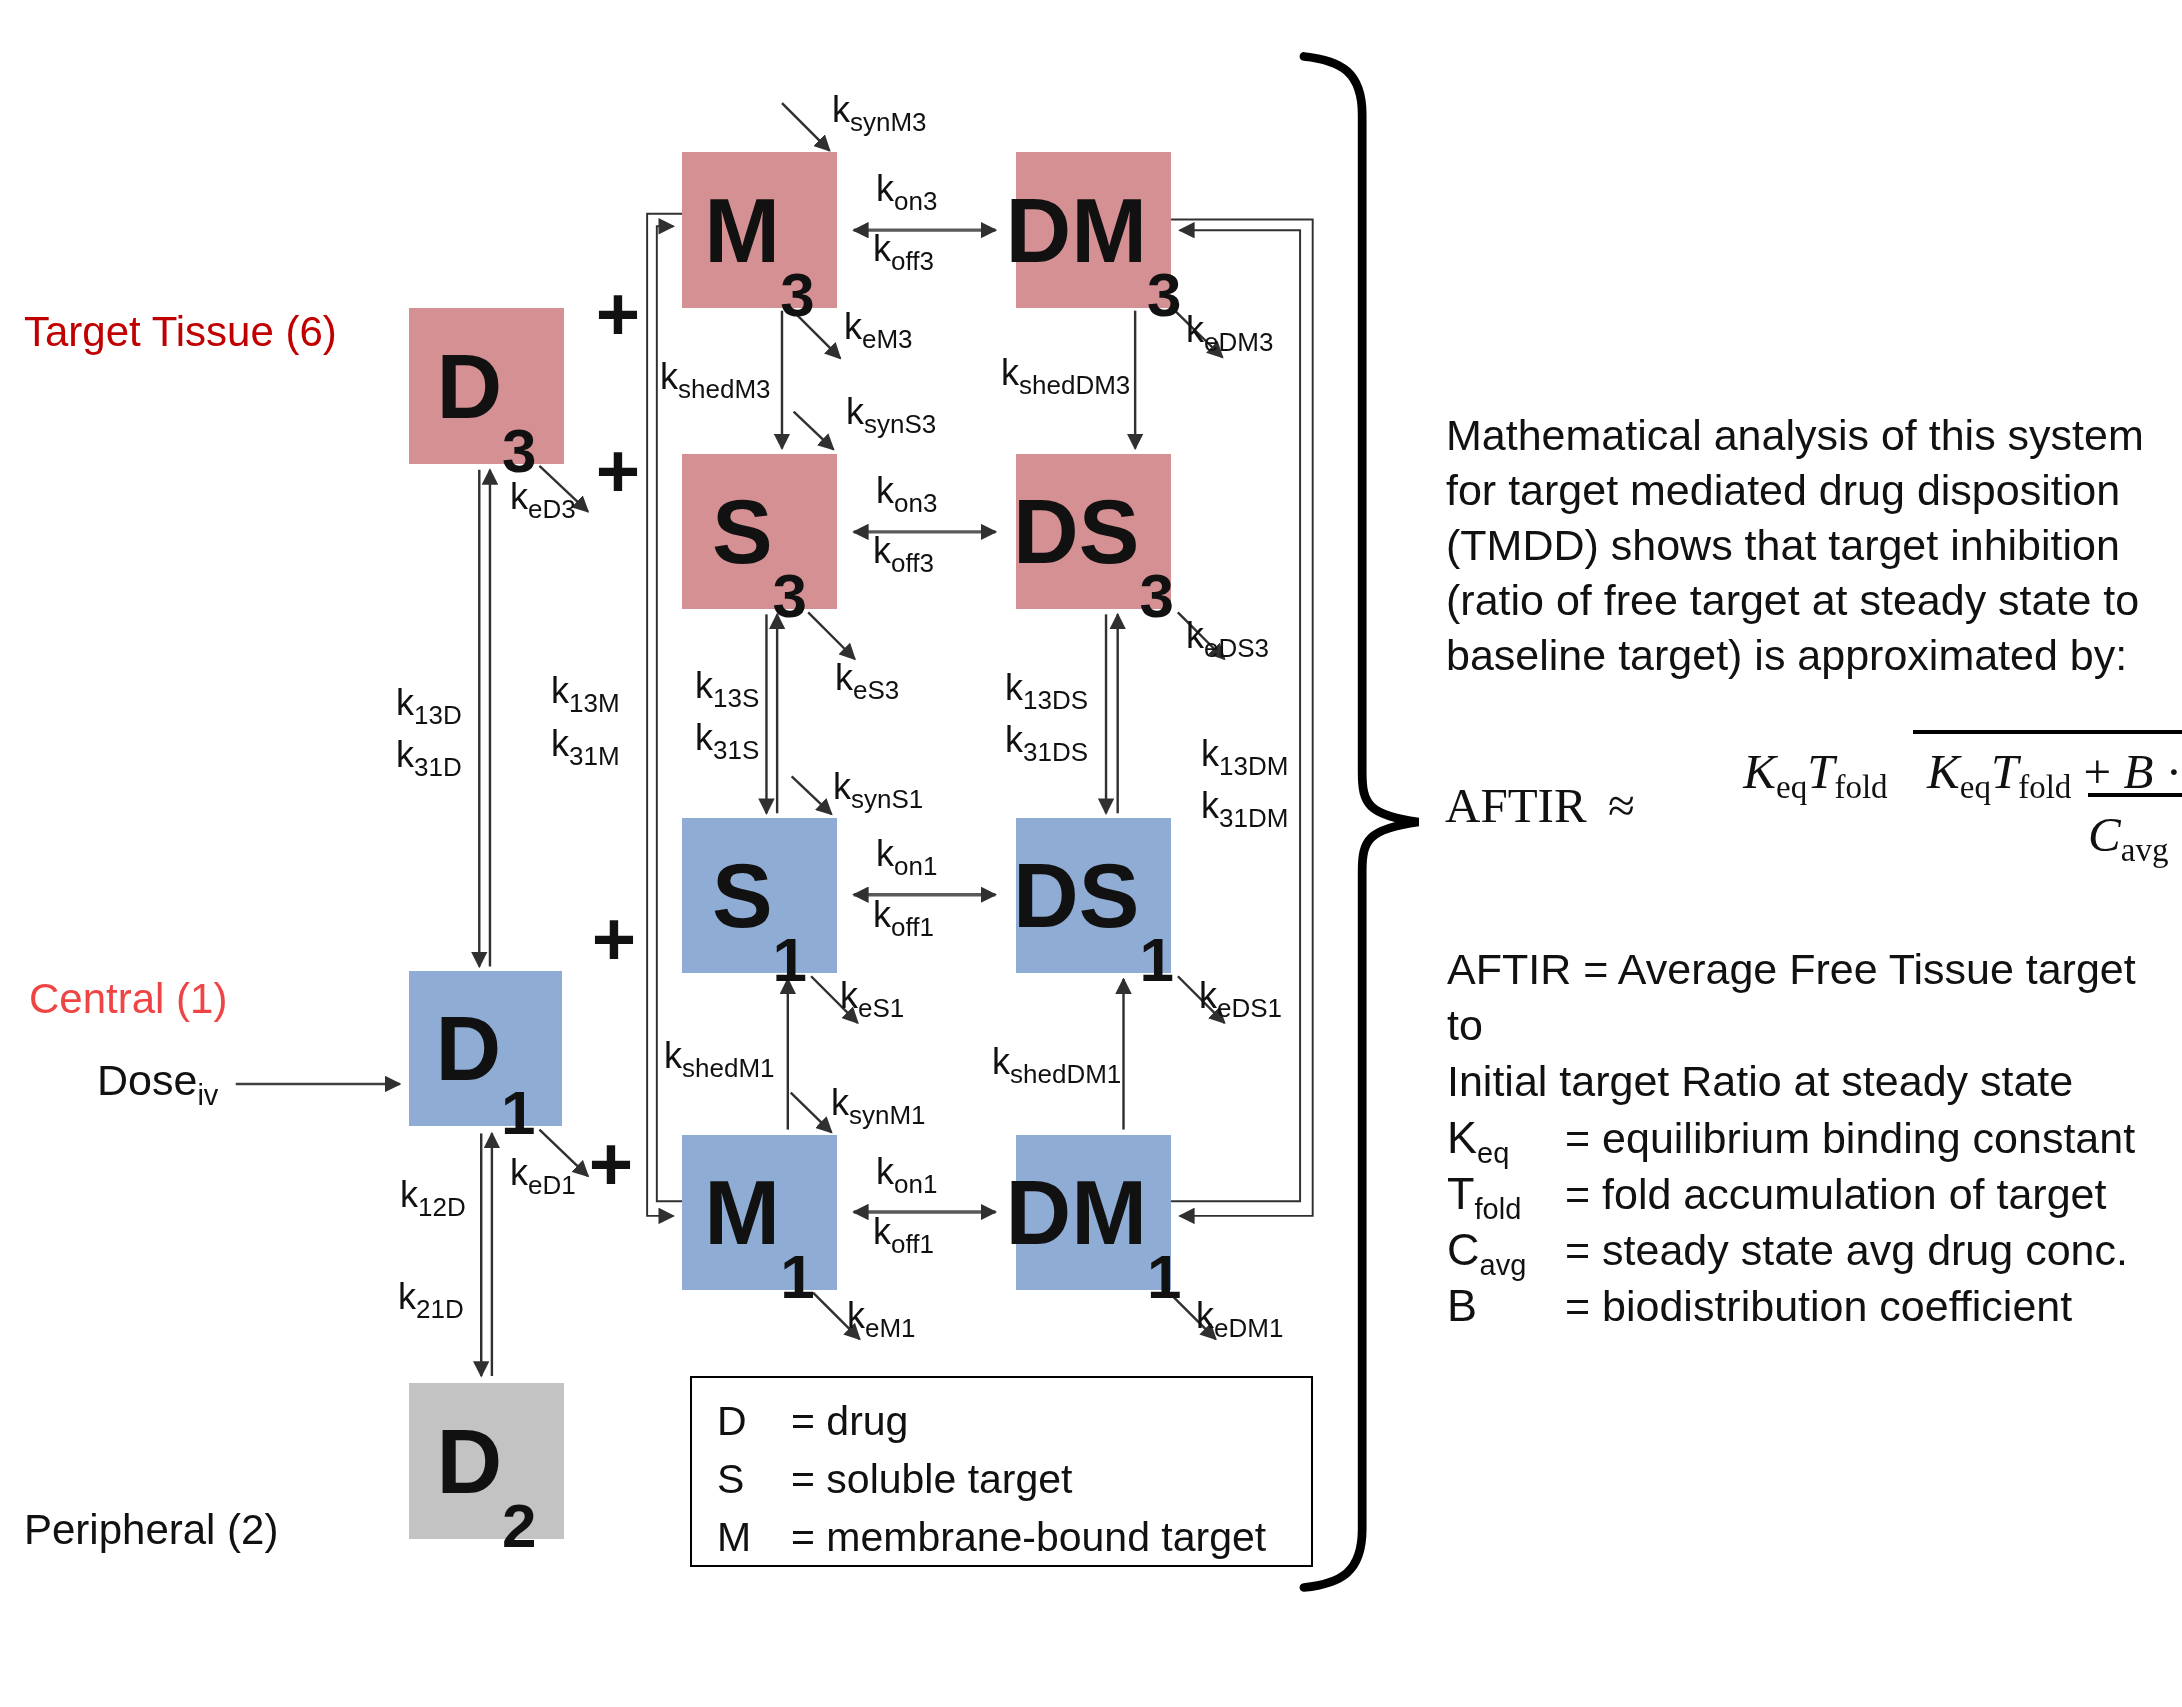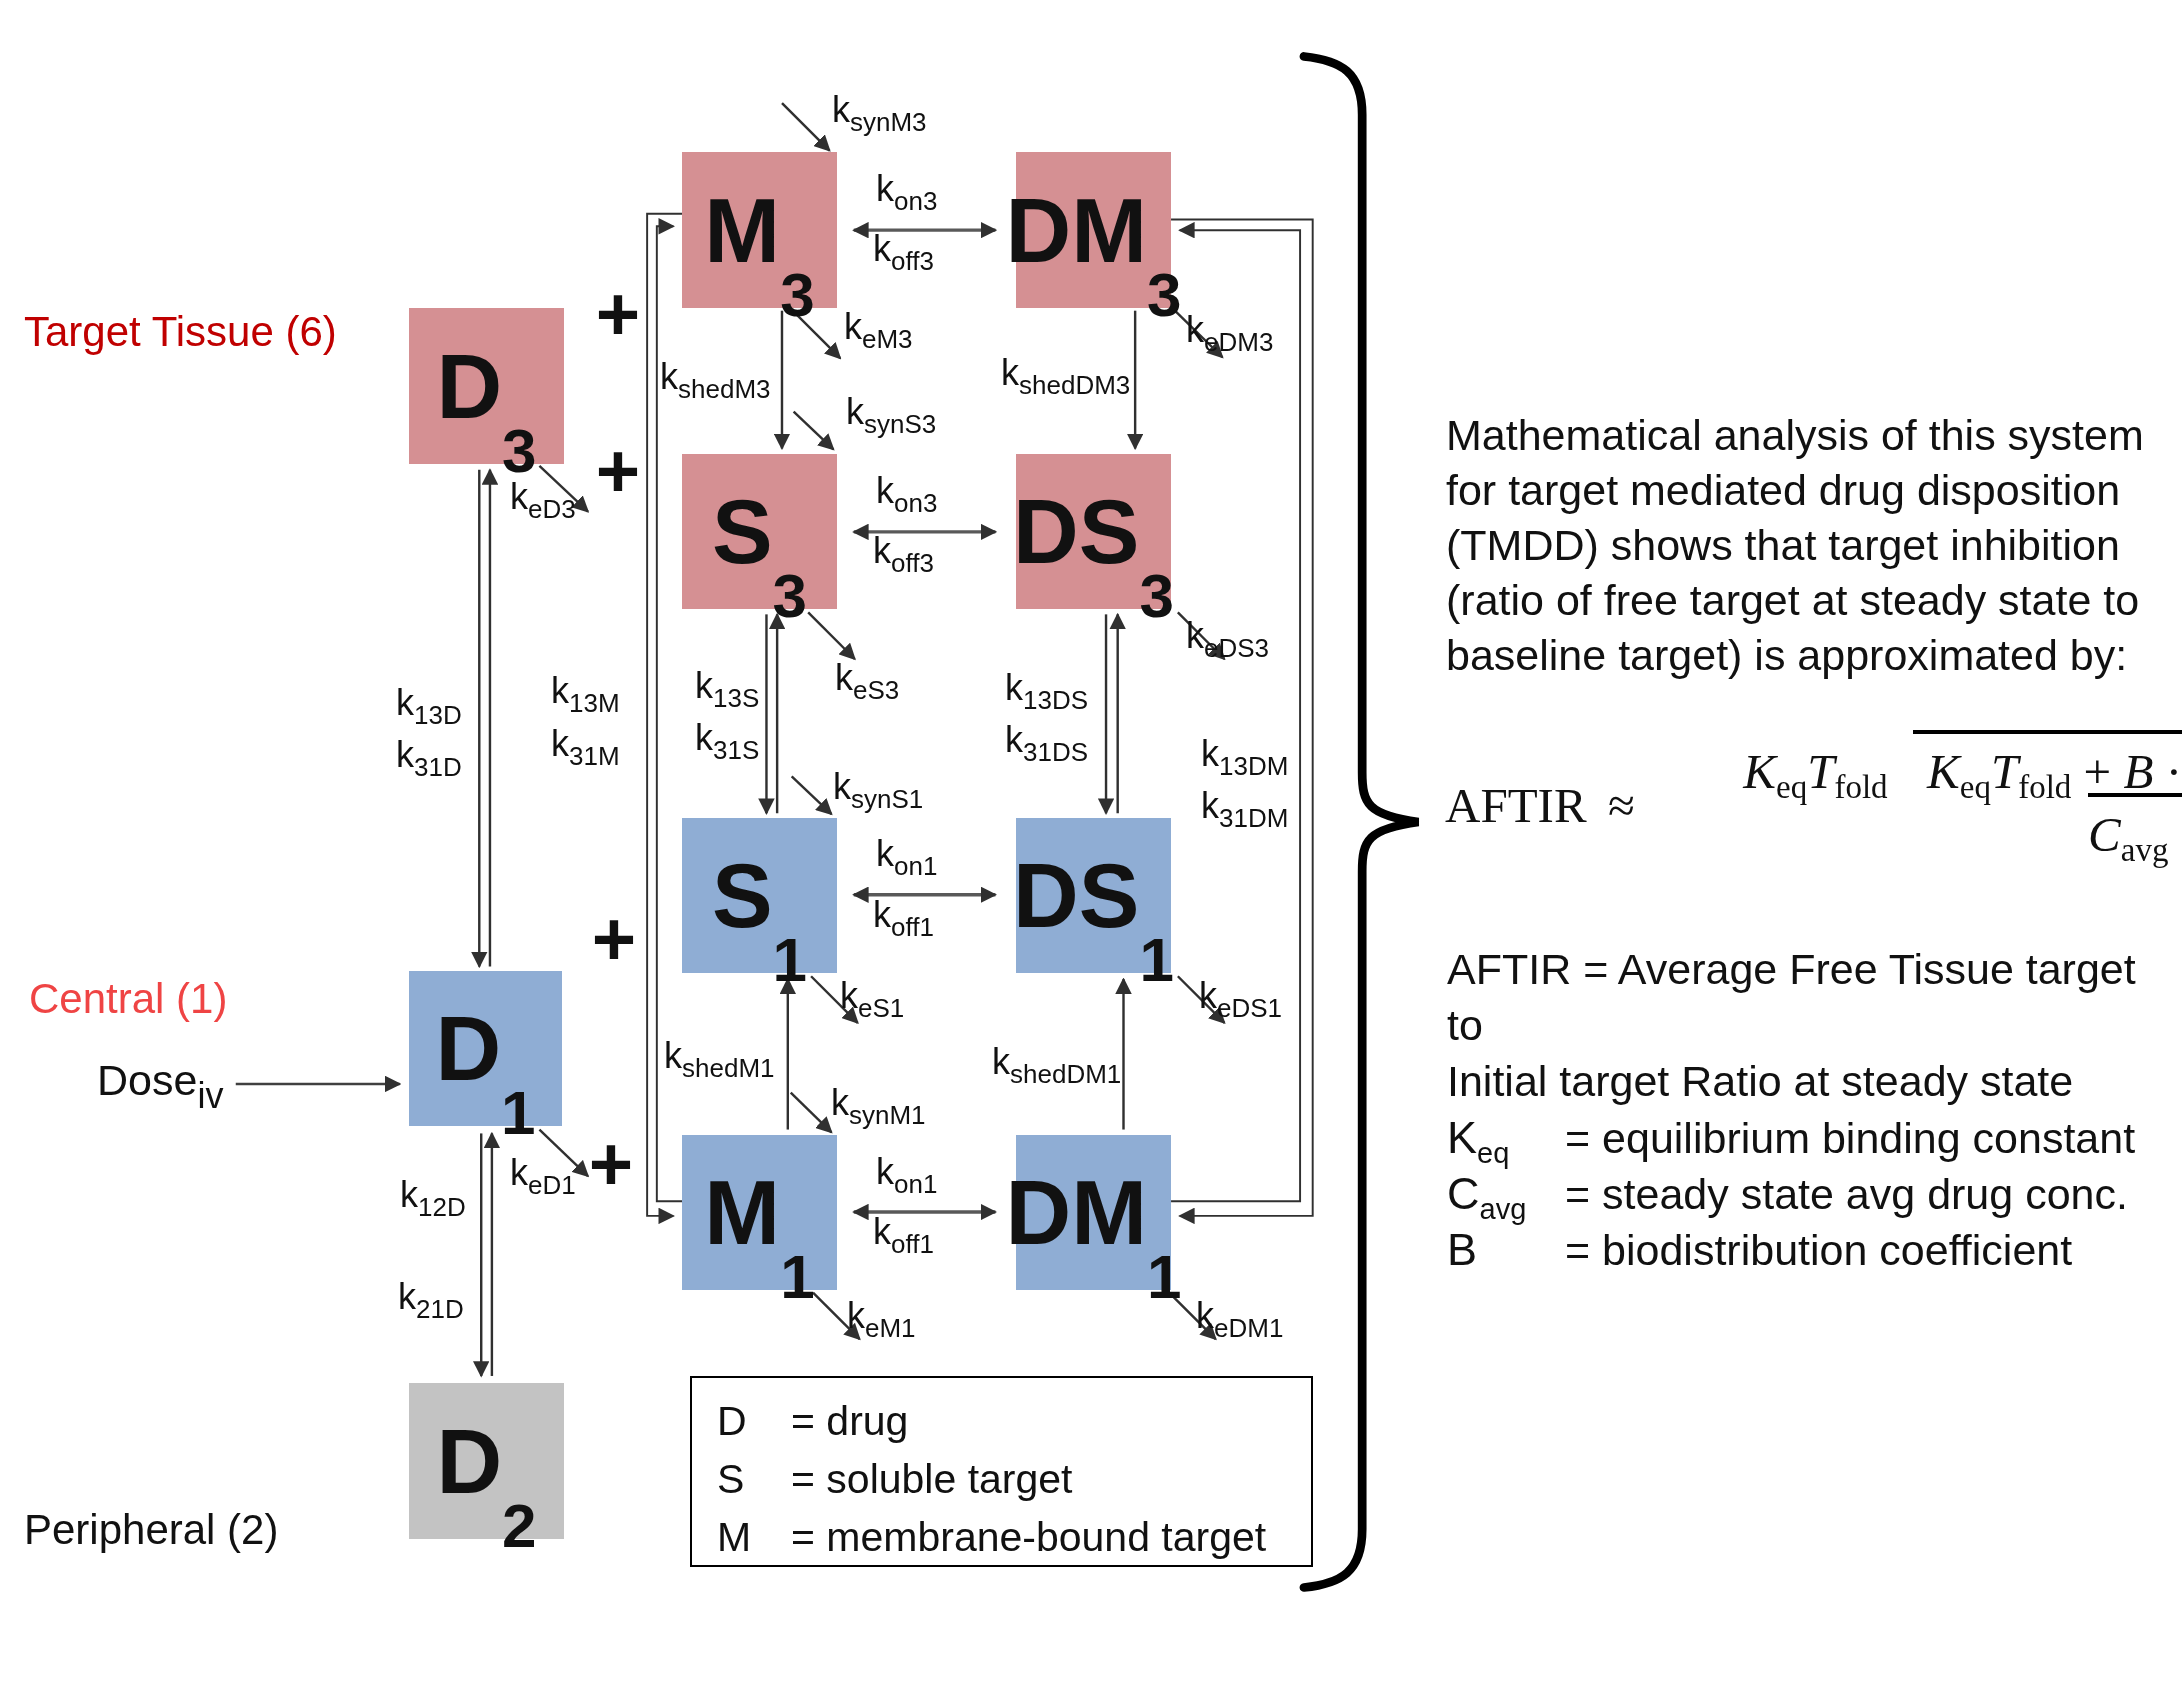--- a/index.html
+++ b/index.html
@@ -9,21 +9,21 @@
   .box{position:absolute;display:flex;align-items:center;justify-content:center;white-space:nowrap}
   .box .b{font-size:91px;font-weight:600;line-height:1}
   .box .s{font-size:62px;font-weight:600;line-height:1;align-self:flex-end;transform:translateY(17.5px)}
   .pink{background:#d59093}.blue{background:#8fadd4}.gray{background:#c3c3c3}
   .rl{position:absolute;font-size:36px;white-space:nowrap;line-height:1}
   .rl .s{font-size:26px;vertical-align:-0.35em}
   .plus{position:absolute;font-size:76px;font-weight:700;transform:translate(-50%,-50%);line-height:1}
   .seclabel{position:absolute;font-size:42px;white-space:nowrap;line-height:1}
   .red{color:#c00000}.navy{color:#ef4444}
   .doselbl{position:absolute;font-size:43px;white-space:nowrap}
-  .doselbl .s{font-size:36px;vertical-align:-0.35em}
+  .doselbl .s{font-size:29px;vertical-align:-0.35em}
   .legend{position:absolute;left:690px;top:1376px;width:623px;height:191px;border:2.9px solid #000;
           box-sizing:border-box;padding:13.6px 0 0 25px}
   .lrow{display:flex;font-size:41px;line-height:58px}
   .lsym{width:74px}
   .para{position:absolute;left:1446px;top:408px;width:757px;font-size:43px;line-height:55px}
   .formula{position:absolute;left:1445px;top:743px;display:flex;align-items:center;gap:21.3px;
            font-family:"Liberation Serif",serif;font-size:49px}
   .formula .sub{font-size:33px;vertical-align:-0.3em}
   .mi{font-style:italic}
   .frac{display:inline-block;text-align:right}
@@ -227,20 +227,24 @@
     <div>AFTIR = Average Free Tissue target to</div>
     <div>Initial target Ratio at steady state</div>
   </div>
 
   <div class="defs">
     <div class="drow">
       <span class="dsym"><span>K</span><span class="s">eq</span></span>
       <span class="dtext">= equilibrium binding constant</span>
     </div>
     <div class="drow">
+      <span class="dsym"><span>T</span><span class="s">fold</span></span>
+      <span class="dtext">= fold accumulation of target</span>
+    </div>
+    <div class="drow">
       <span class="dsym"><span>C</span><span class="s">avg</span></span>
       <span class="dtext">= steady state avg drug conc.</span>
     </div>
     <div class="drow">
       <span class="dsym"><span>B</span><span class="s"></span></span>
       <span class="dtext">= biodistribution coefficient</span>
     </div>
   </div>
 
 </div>

